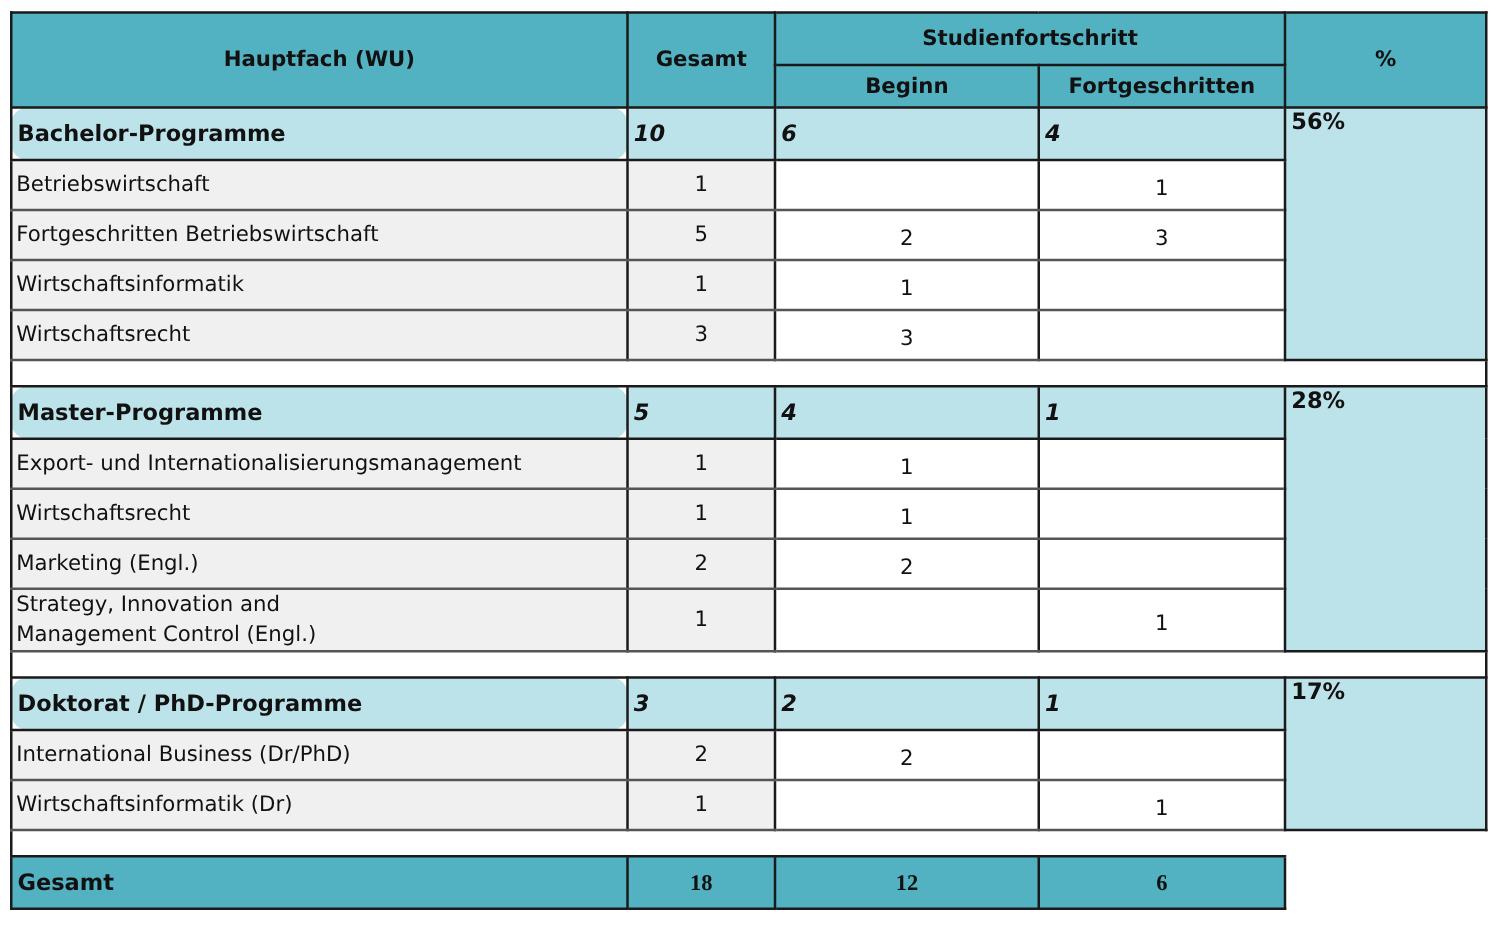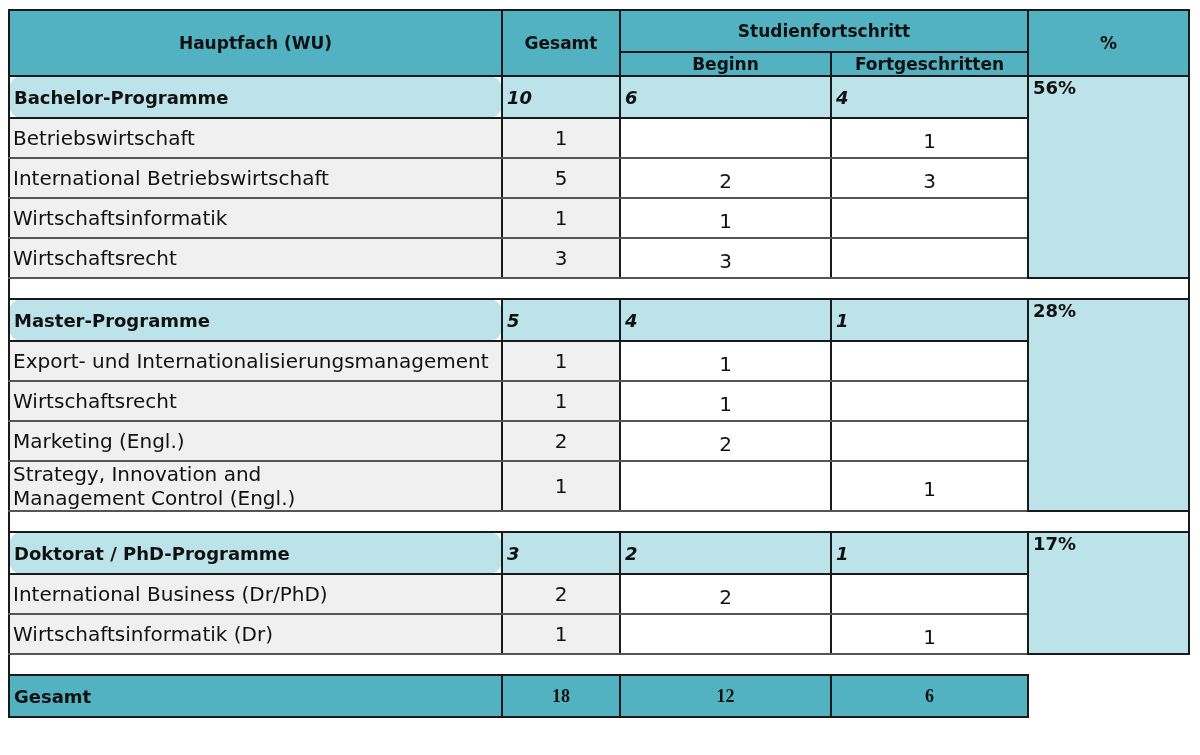--- a/index.html
+++ b/index.html
@@ -15,25 +15,25 @@
     font-size: 17px;
     box-sizing: border-box;
   }
   col.c1 { width: 493px; }
   col.c2 { width: 118px; }
   col.c3 { width: 211px; }
   col.c4 { width: 197px; }
   col.c5 { width: 161px; }
   th.hdr { background: #52b2c2; font-weight: bold; text-align: center; font-size: 17px; }
   tr.hdr1 th { height: 42px; }
-  tr.hdr2 th { height: 24px; margin-left: 16px; }
+  tr.hdr2 th { height: 34px; margin-left: 16px; }
   tr.section td { background: #bde3ea; font-weight: bold; height: 42px; font-size: 18px; }
   tr.section td.label { text-align: left; padding-left: 4px; border-radius: 13px; }
   tr.section td.num { text-align: left; font-style: italic; }
-  tr.item td { height: 40px; font-size: 20px; }
+  tr.item td { height: 40px; font-size: 17px; }
   tr.item td.label { background: #f0f0f0; text-align: left; padding-left: 3px; line-height: 24px; }
   tr.item td.gesamt { background: #f0f0f0; text-align: center; }
   tr.item td.num { background: #ffffff; text-align: center; padding-top: 6px; }
   tr.item.tall td { height: 50px; }
   td.pct { background: #bde3ea; font-weight: bold; text-align: left; vertical-align: top; font-size: 18px; padding-top: 2px; }
   tr.spacer td { height: 21px; background: #ffffff; padding: 0; }
   tr.spacer.last td.sp { border-right: none; }
   tr.spacer.last td.empty { border: none; }
   tr.total td { background: #52b2c2; font-weight: bold; height: 42px; font-size: 18px; }
   tr.total td.label { text-align: left; padding-left: 4px; }
@@ -71,21 +71,21 @@
     <td class="num">4</td>
     <td class="pct" rowspan="5">56%</td>
   </tr>
   <tr class="item">
     <td class="label">Betriebswirtschaft</td>
     <td class="gesamt">1</td>
     <td class="num"></td>
     <td class="num">1</td>
   </tr>
   <tr class="item">
-    <td class="label">International Betriebswirtschaft</td>
+    <td class="label">Fortgeschritten Betriebswirtschaft</td>
     <td class="gesamt">5</td>
     <td class="num">2</td>
     <td class="num">3</td>
   </tr>
   <tr class="item">
     <td class="label">Wirtschaftsinformatik</td>
     <td class="gesamt">1</td>
     <td class="num">1</td>
     <td class="num"></td>
   </tr>

